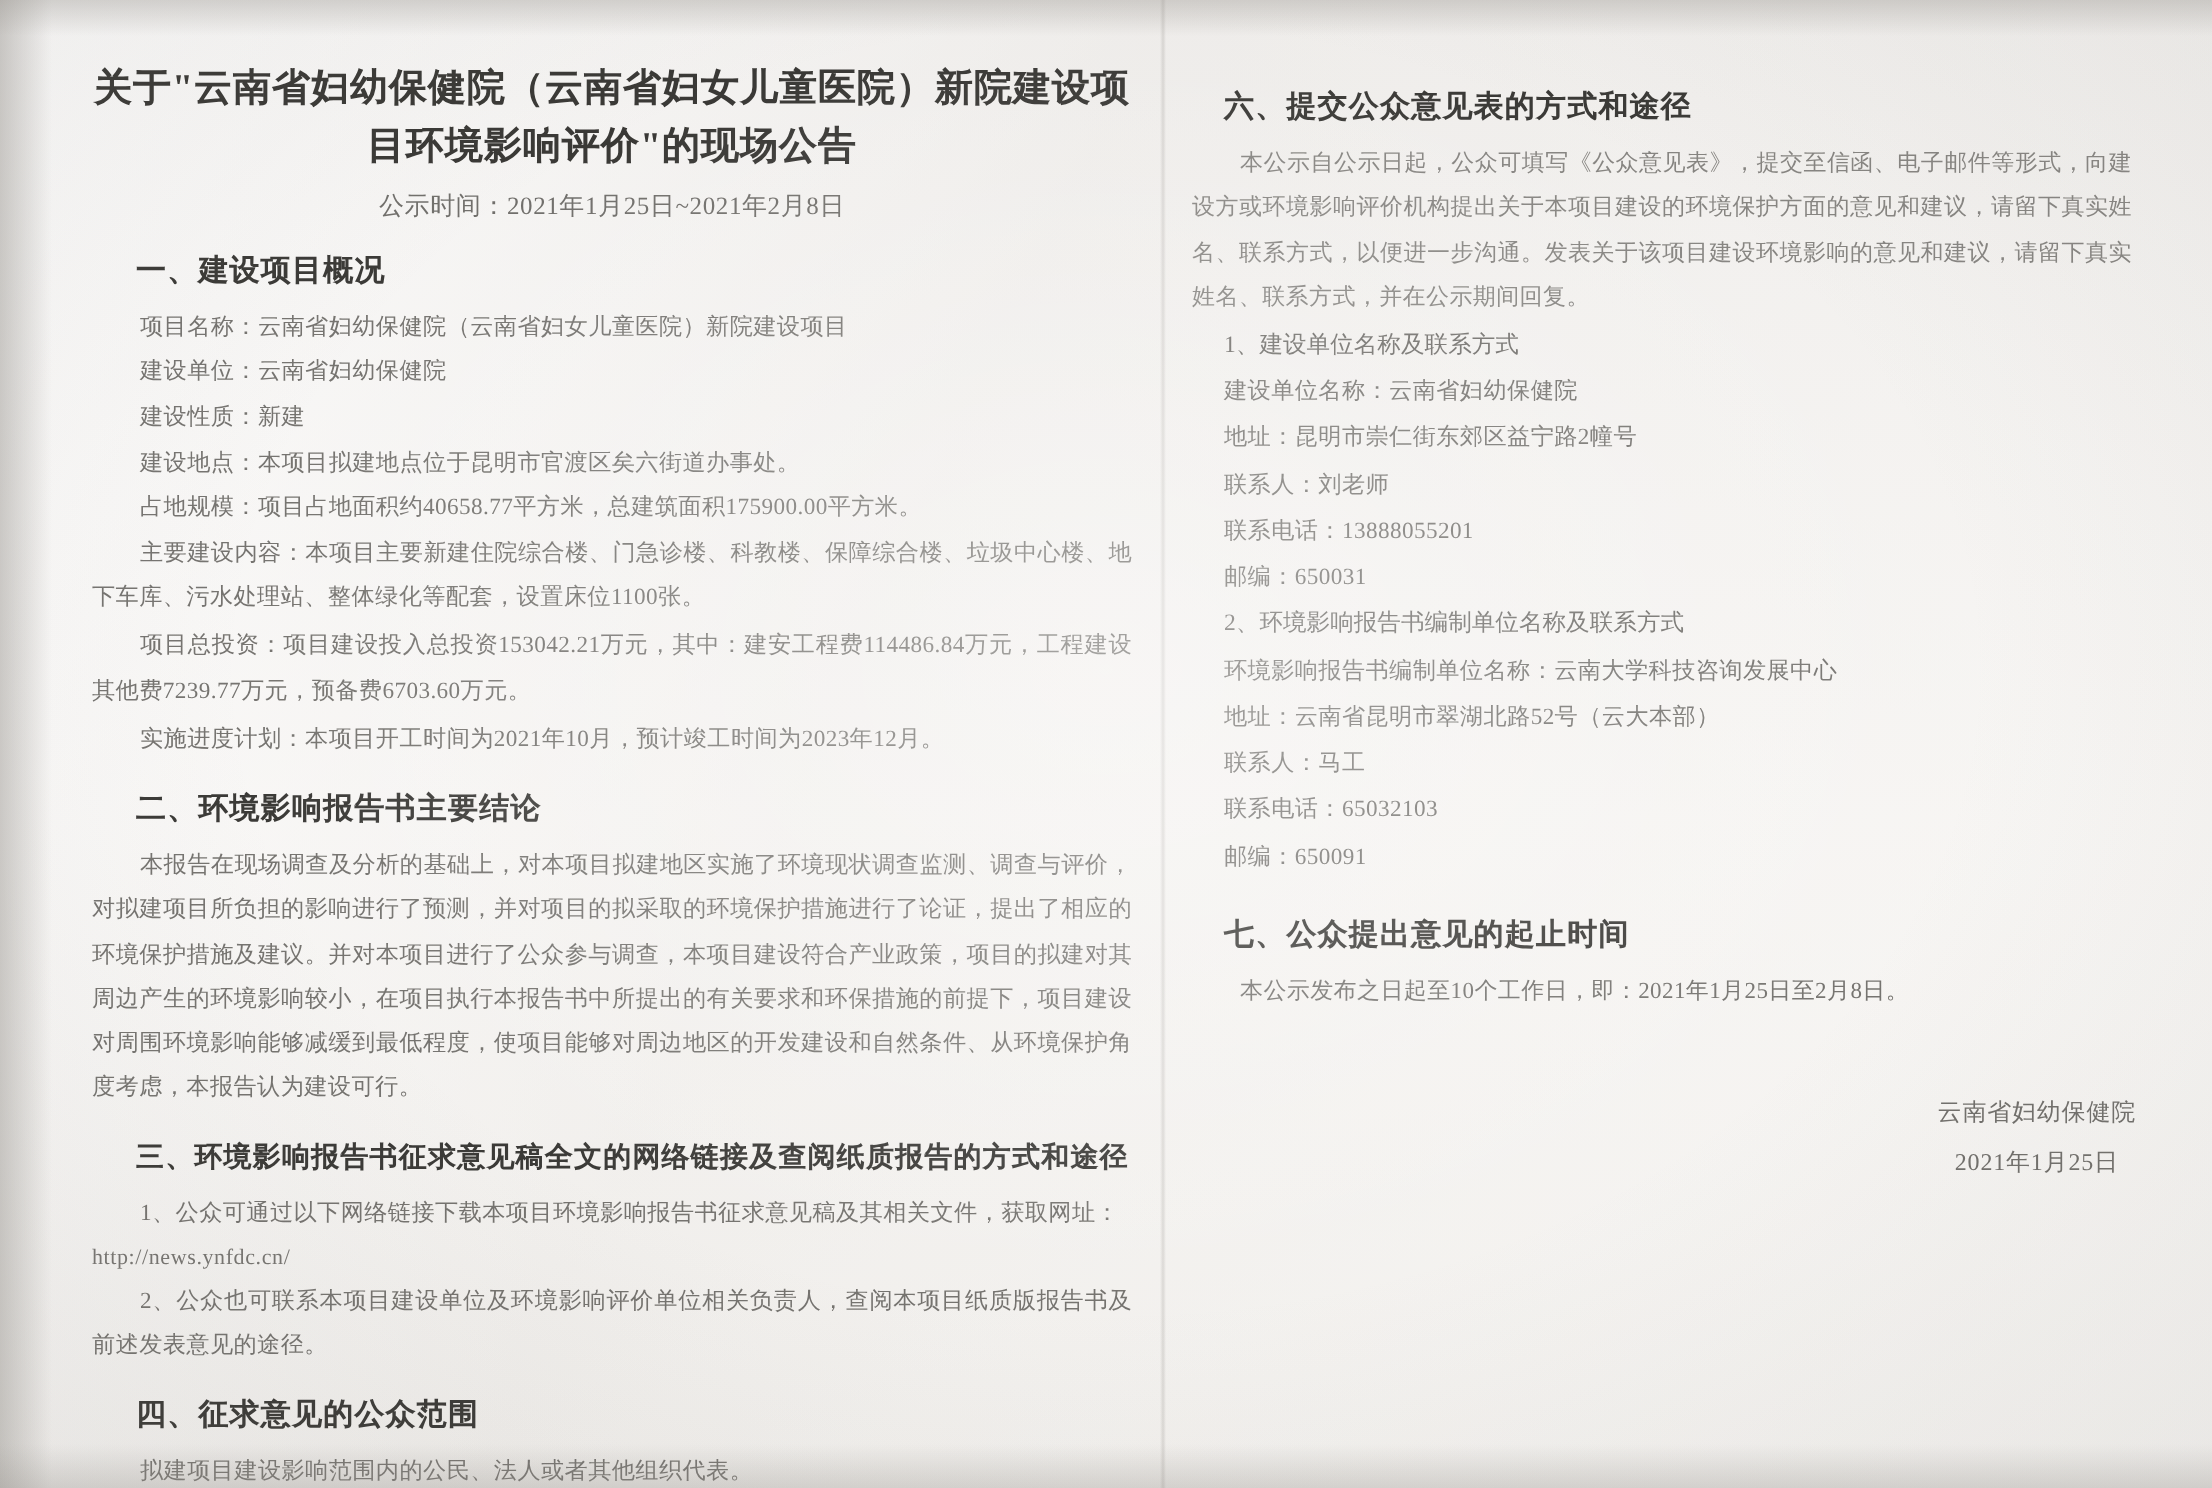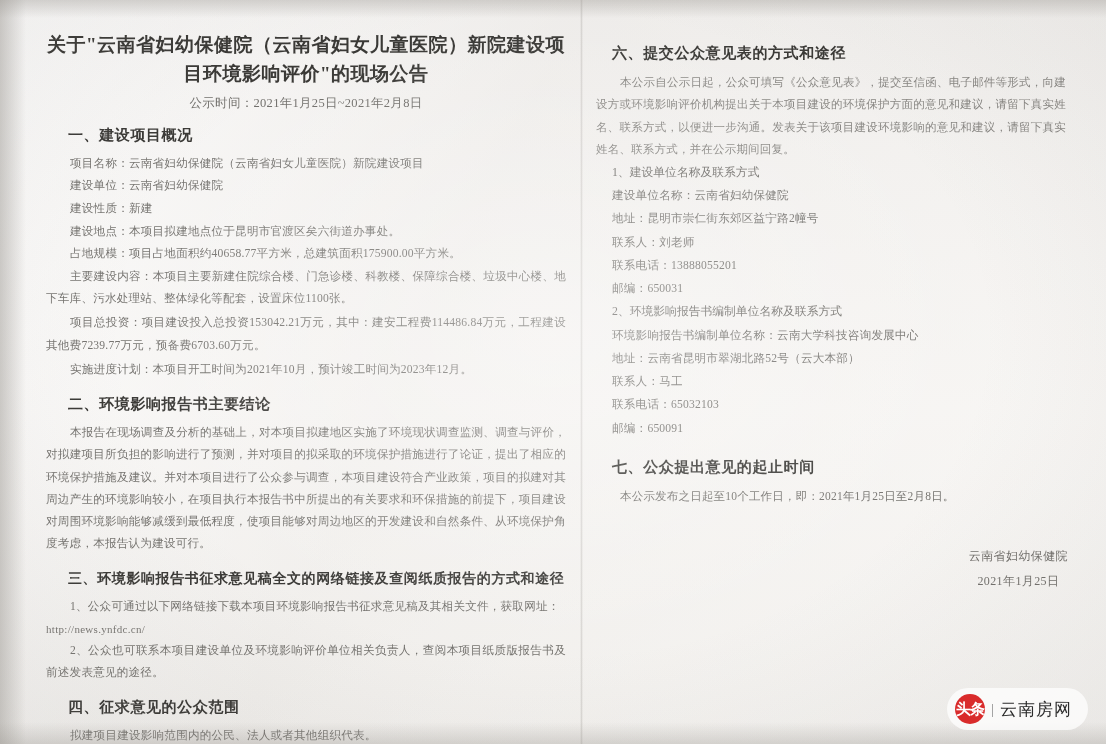--- a/index.html
+++ b/index.html
@@ -280,19 +280,14 @@
       <div>2021年1月25日</div>
     </div>
   </div>
 
   <div class="fold" style="left: 580px;"></div>
   <div class="vignette"></div>
   <div class="edge-shadow-left"></div>
   <div class="edge-shadow-top"></div>
   <div class="edge-shadow-bottom"></div>
 
-  <div class="watermark">
-    <div class="wm-logo">头条</div>
-    <div class="wm-sep">|</div>
-    <div class="wm-text">云南房网</div>
-  </div>
 
 </div>
 
 </body></html>

